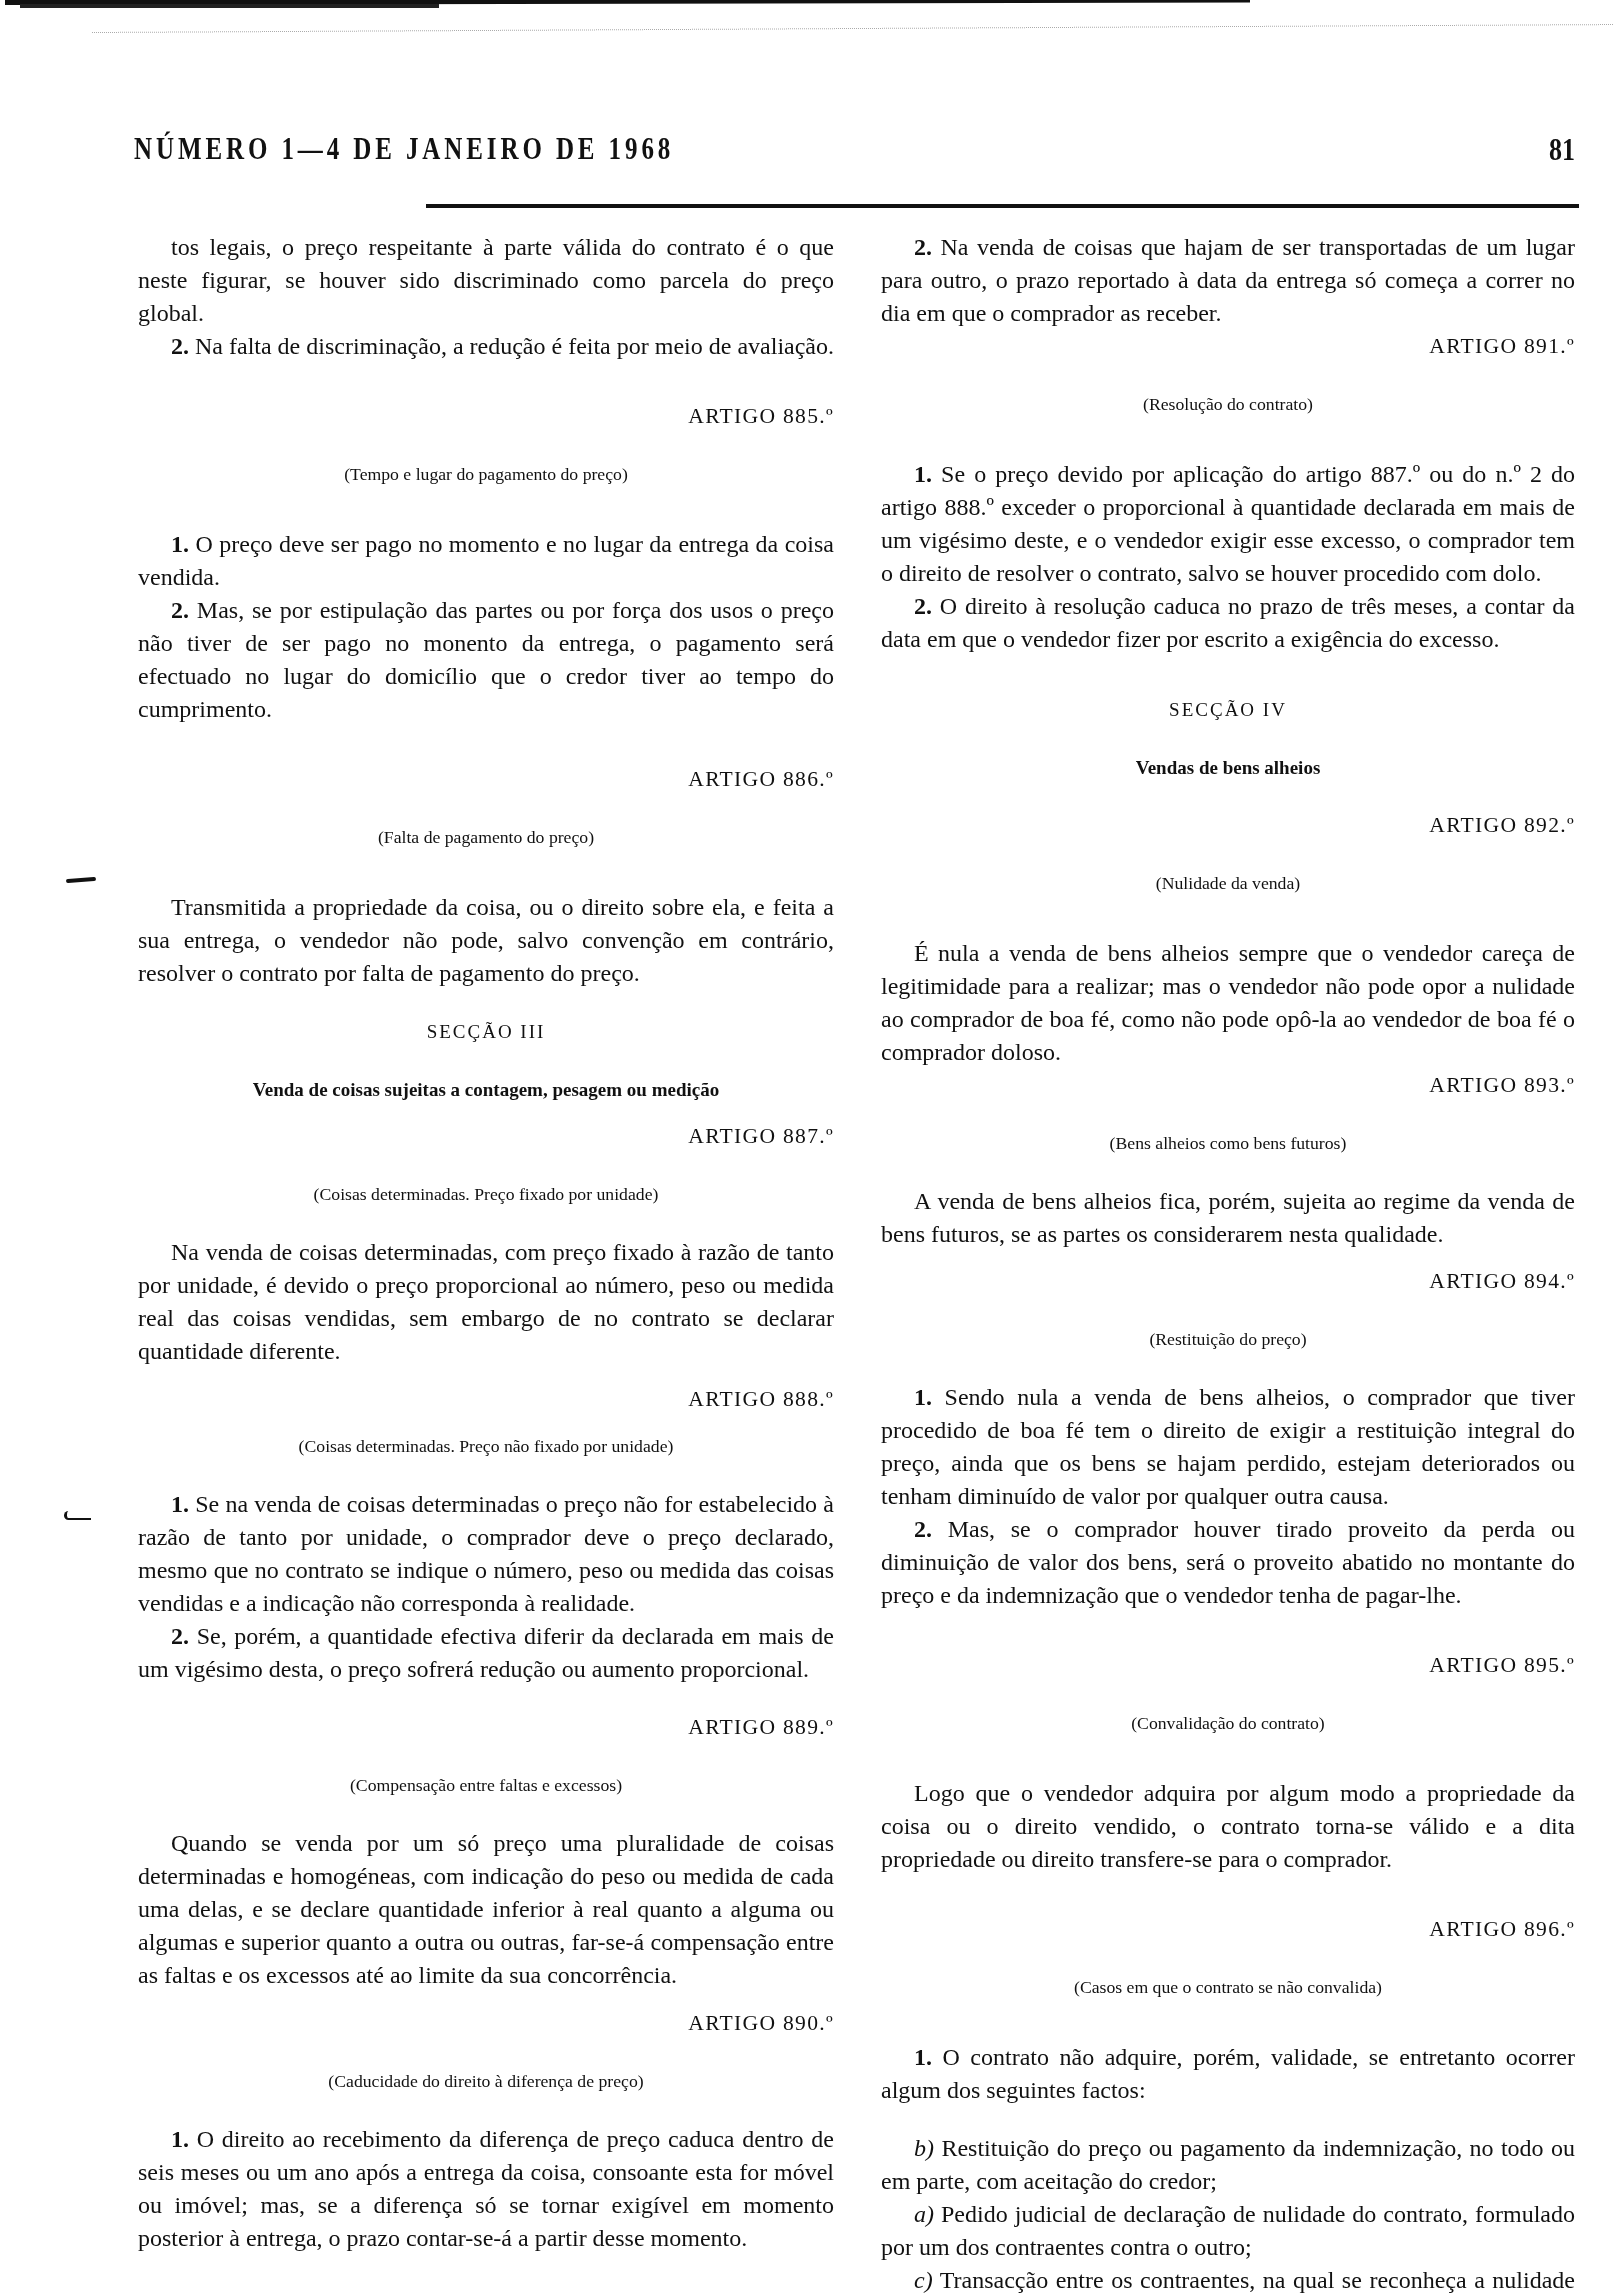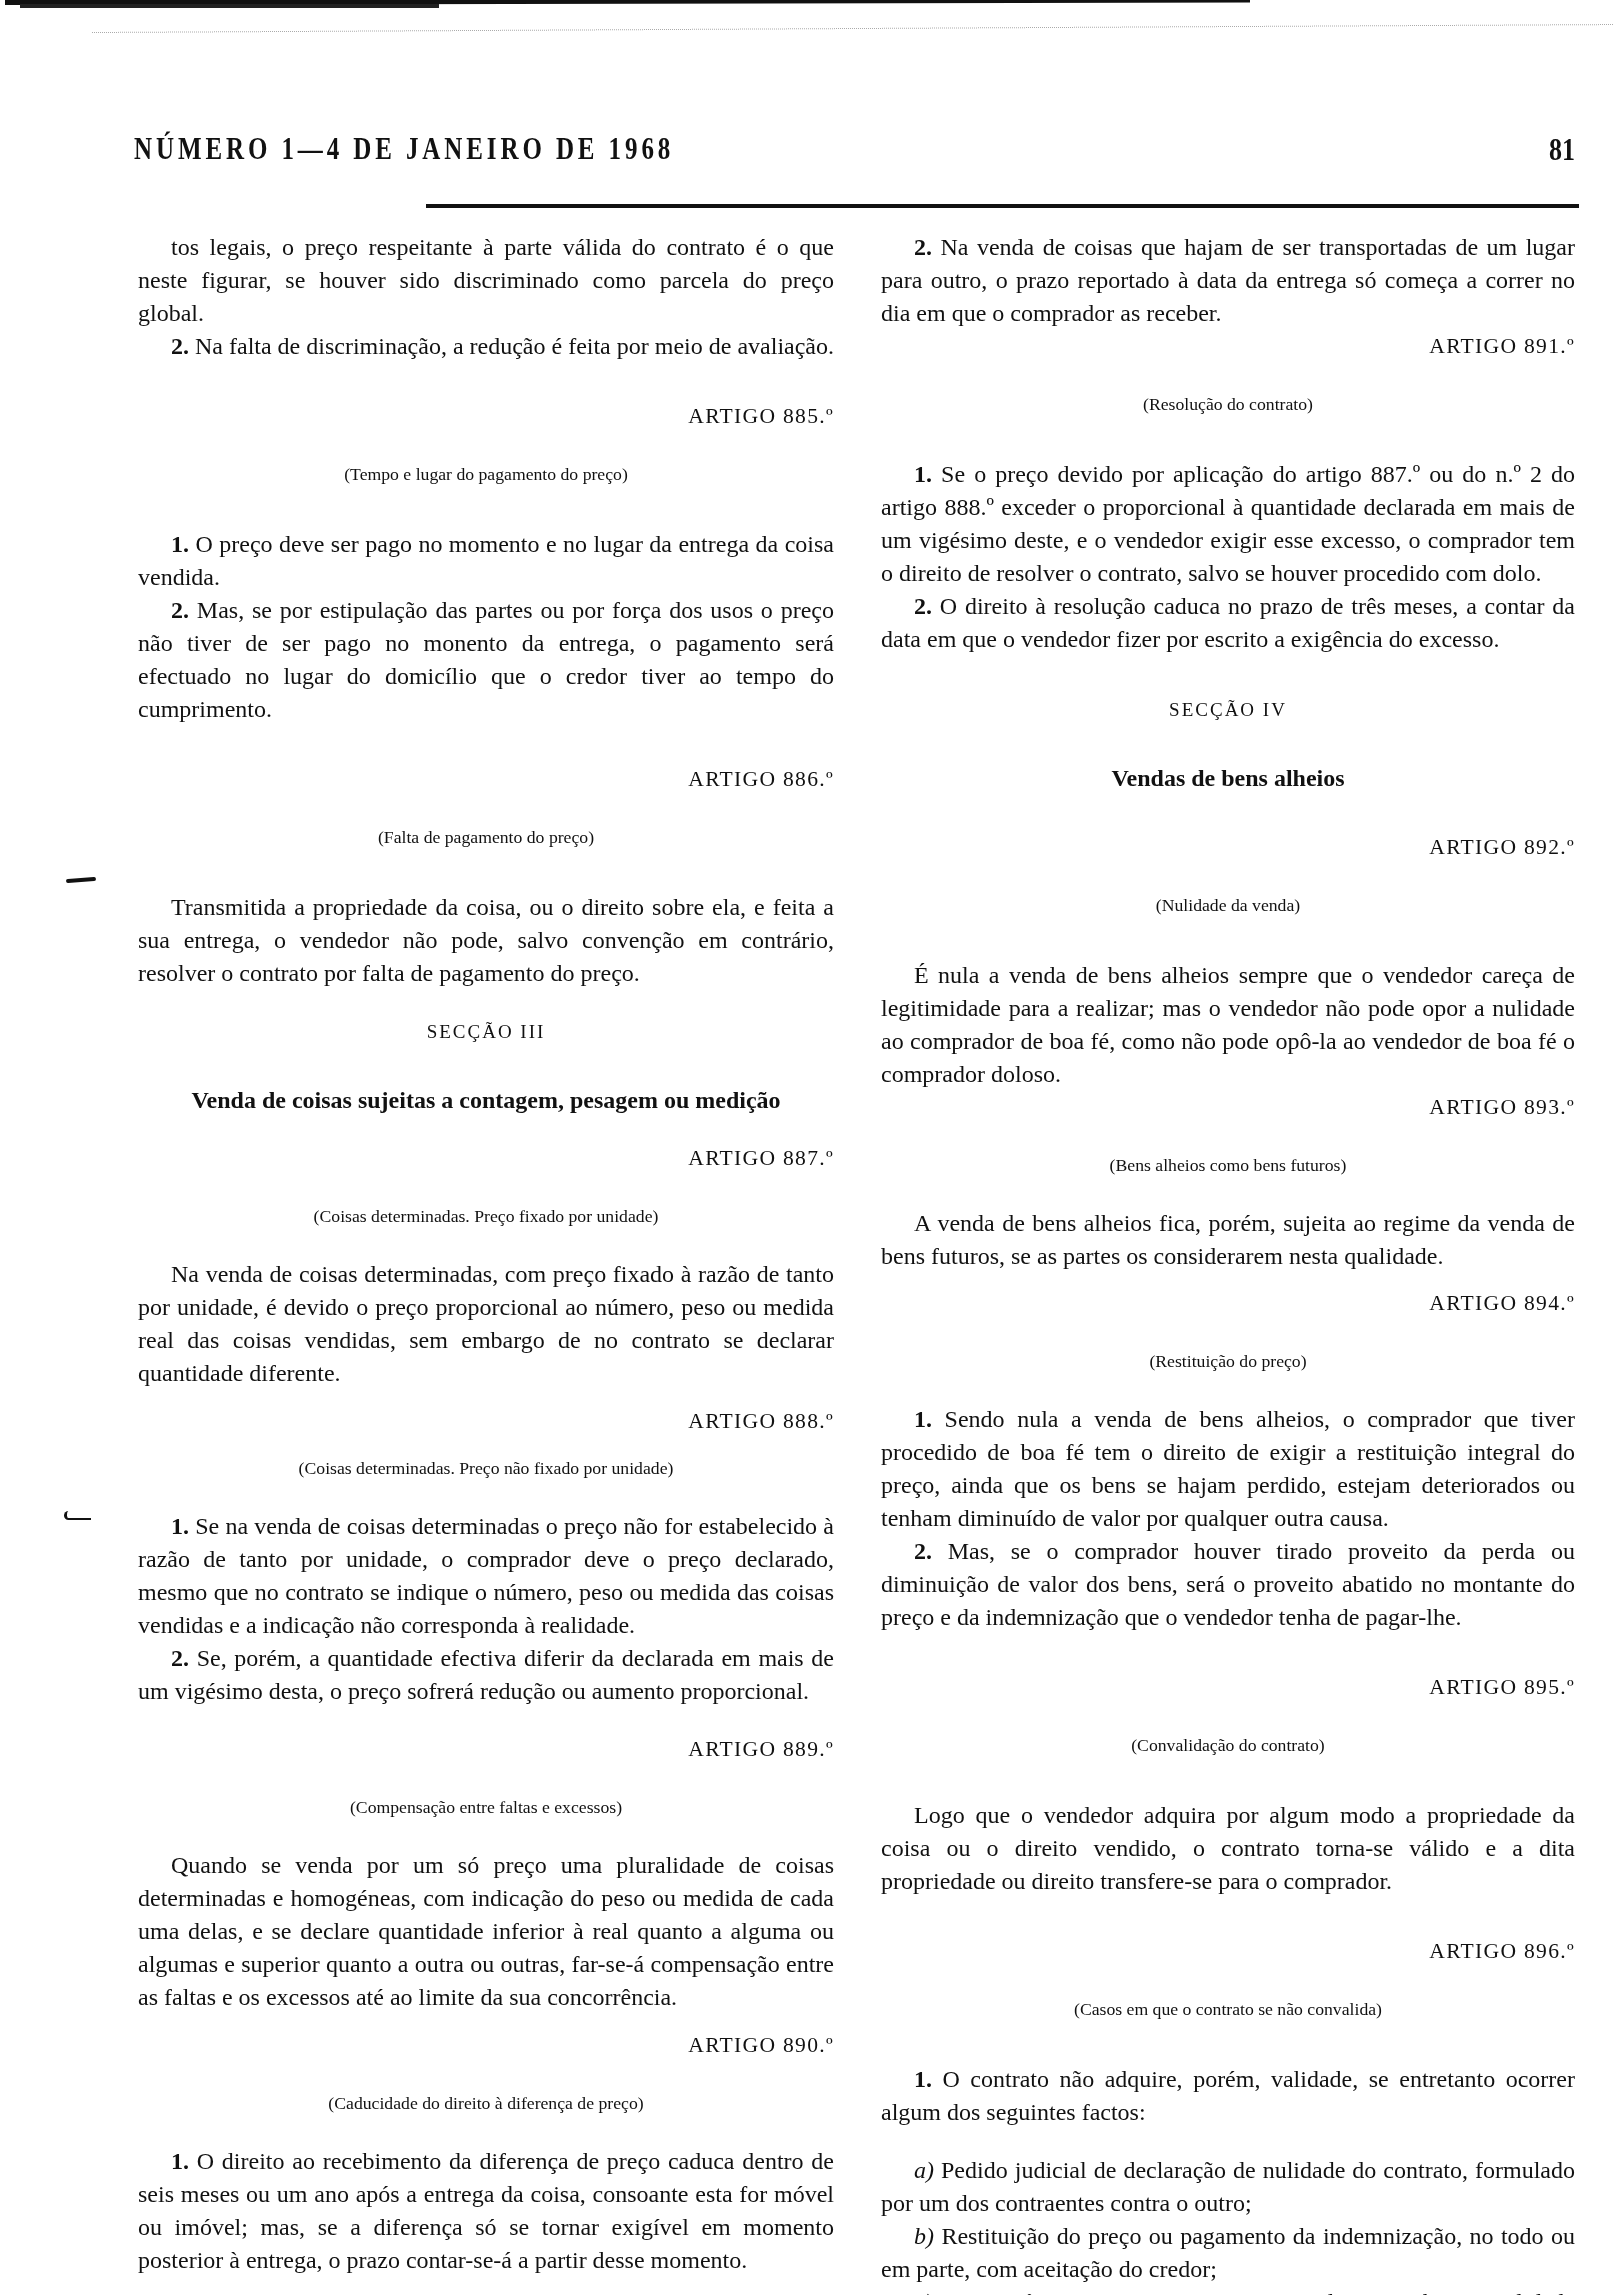--- a/index.html
+++ b/index.html
@@ -23,21 +23,21 @@
          font-size: 24px; line-height: 33px; text-align: justify; }
   .col.left { left: 138px; width: 696px; }
   .col.right { left: 881px; width: 694px; }
   .p { margin: 0; text-indent: 0; }
   .p.ind { text-indent: 33px; }
   .p .num { font-weight: bold; }
   .p .let { font-style: italic; }
   .art { text-align: right; font-size: 21.6px; letter-spacing: 1.3px; margin: 0; }
   .sub { text-align: center; font-size: 17.7px; font-weight: normal; margin: 0; }
   .sec { text-align: center; font-size: 19px; letter-spacing: 2px; margin: 0; }
-  .sectitle { text-align: center; font-size: 24px; font-weight: bold; margin: 11px; }
+  .sectitle { text-align: center; font-size: 19px; font-weight: bold; margin: 0; }
   .gap-s { height: 14.4px; }
   .gap-m { height: 25px; }
   .gap-l { height: 37px; }
   .mark { position: absolute; width: 30px; height: 3.9px; background: #111; border-radius: 2px; }
   .mark.m1 { left: 66px; top: 878px; transform: rotate(-4deg); }
   .mark.m2 { left: 64px; top: 1511px; width: 23.6px; border-radius: 7.9px 0 0 7.9px; height: 6.6px;
              background: transparent; border-left: 3.3px solid #111; border-bottom: 2.6px solid #111; }
 </style>
 </head>
 <body>
@@ -139,17 +139,17 @@
     <p class="sub">(Convalidação do contrato)</p>
     <div class="gap-l"></div>
     <p class="p ind"><span>Logo que o vendedor adquira por algum modo a propriedade da coisa ou o direito vendido, o contrato torna-se válido e a dita propriedade ou direito transfere-se para o comprador.</span></p>
     <div class="gap-l"></div>
     <p class="art">ARTIGO 896.º</p>
     <div class="gap-m"></div>
     <p class="sub">(Casos em que o contrato se não convalida)</p>
     <div class="gap-l"></div>
     <p class="p ind"><span class="num">1.</span><span> O contrato não adquire, porém, validade, se entretanto ocorrer algum dos seguintes factos:</span></p>
     <div class="gap-m"></div>
+    <p class="p ind"><span class="let">b)</span><span> Restituição do preço ou pagamento da indemnização, no todo ou em parte, com aceitação do credor;</span></p>
     <p class="p ind"><span class="let">a)</span><span> Pedido judicial de declaração de nulidade do contrato, formulado por um dos contraentes contra o outro;</span></p>
-    <p class="p ind"><span class="let">b)</span><span> Restituição do preço ou pagamento da indemnização, no todo ou em parte, com aceitação do credor;</span></p>
     <p class="p ind"><span class="let">c)</span><span> Transacção entre os contraentes, na qual se reconheça a nulidade do contrato;</span></p>
   </div>
 
 
 </body></html>

